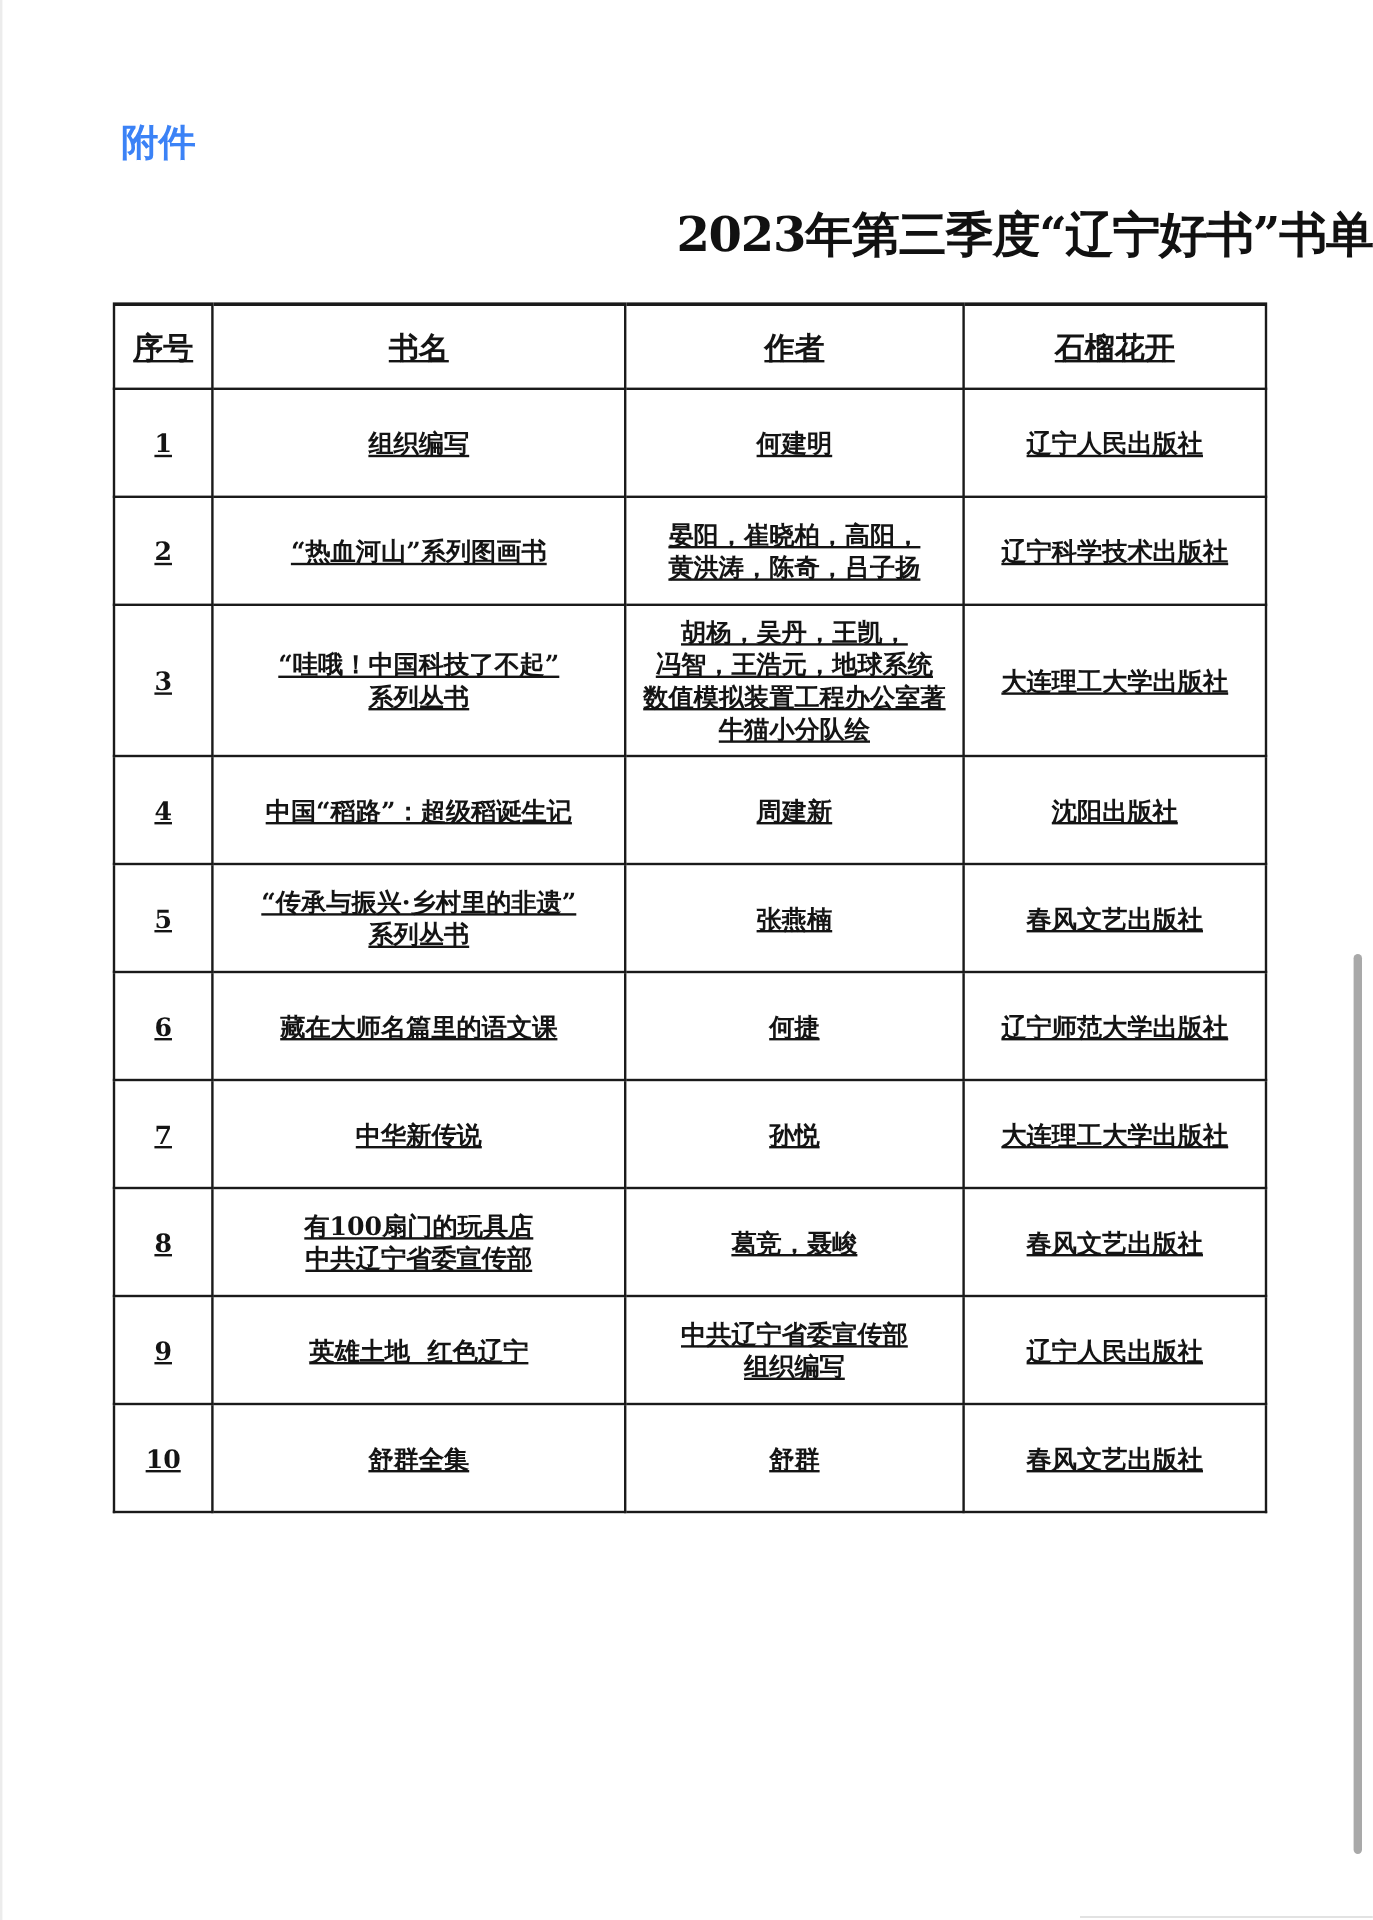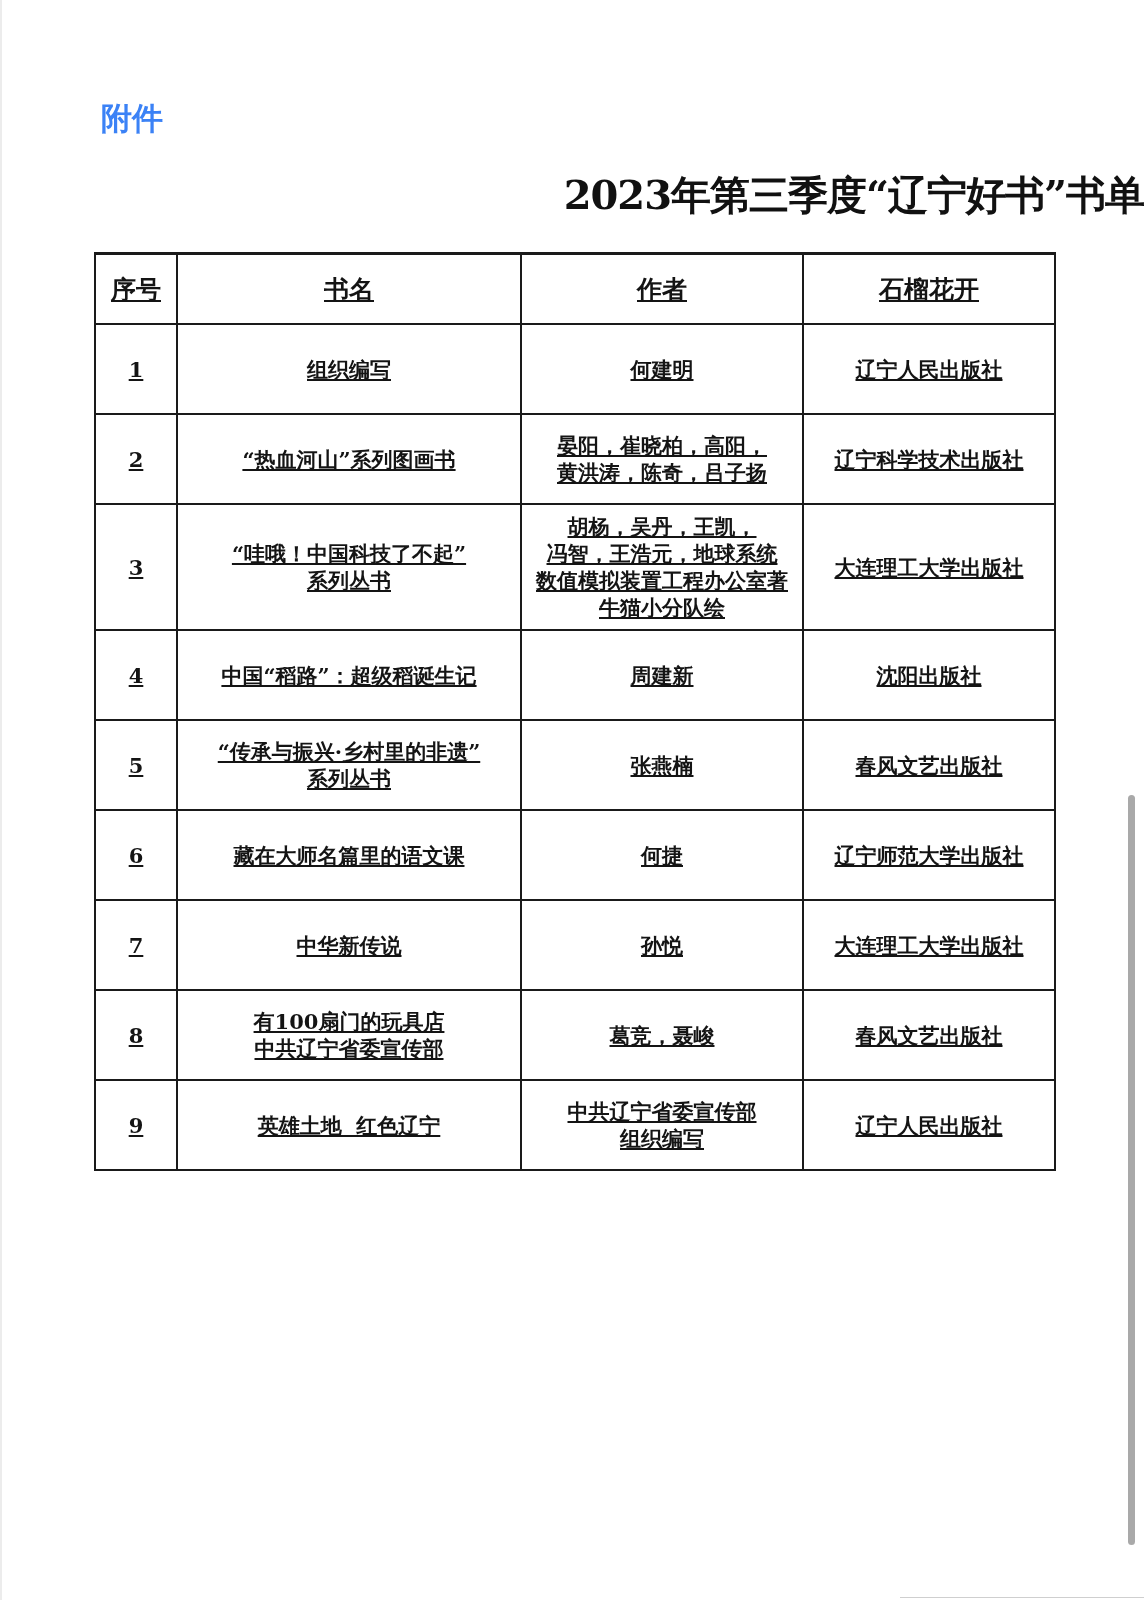--- a/index.html
+++ b/index.html
@@ -237,20 +237,30 @@
       <td class="cell-lines">
         <span style="white-space:pre">英雄土地  红色辽宁</span>
       </td>
       <td class="cell-lines">
         <span>中共辽宁省委宣传部</span>
         <span>组织编写</span>
       </td>
       <td>辽宁人民出版社</td>
     </tr>
 
+    <tr>
+      <td class="no-cell">10</td>
+      <td class="cell-lines">
+        <span>舒群全集</span>
+      </td>
+      <td class="cell-lines">
+        <span>舒群</span>
+      </td>
+      <td>春风文艺出版社</td>
+    </tr>
   </tbody>
 </table>
 
 <div class="scrollbar-track">
   <div class="scrollbar-thumb"></div>
 </div>
 
 <div class="bottom-rule"></div>
 
 </body></html>

